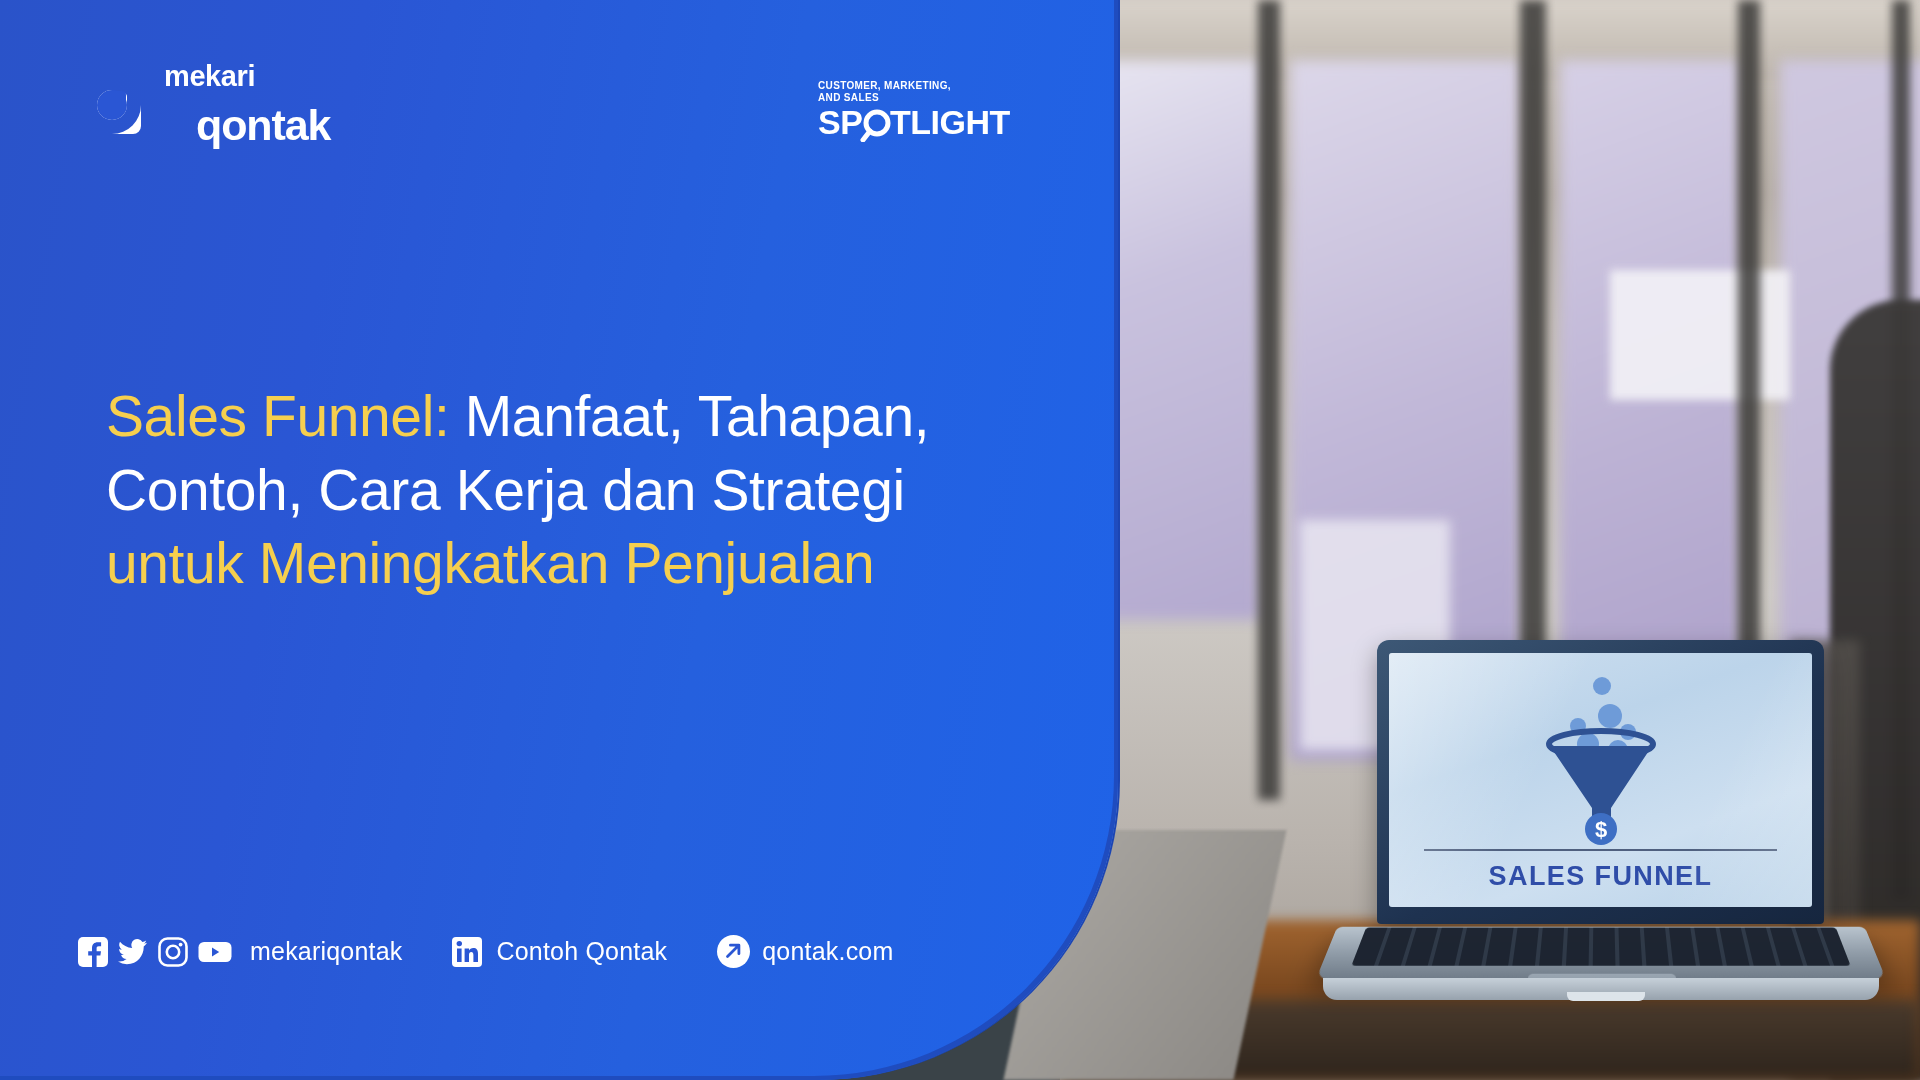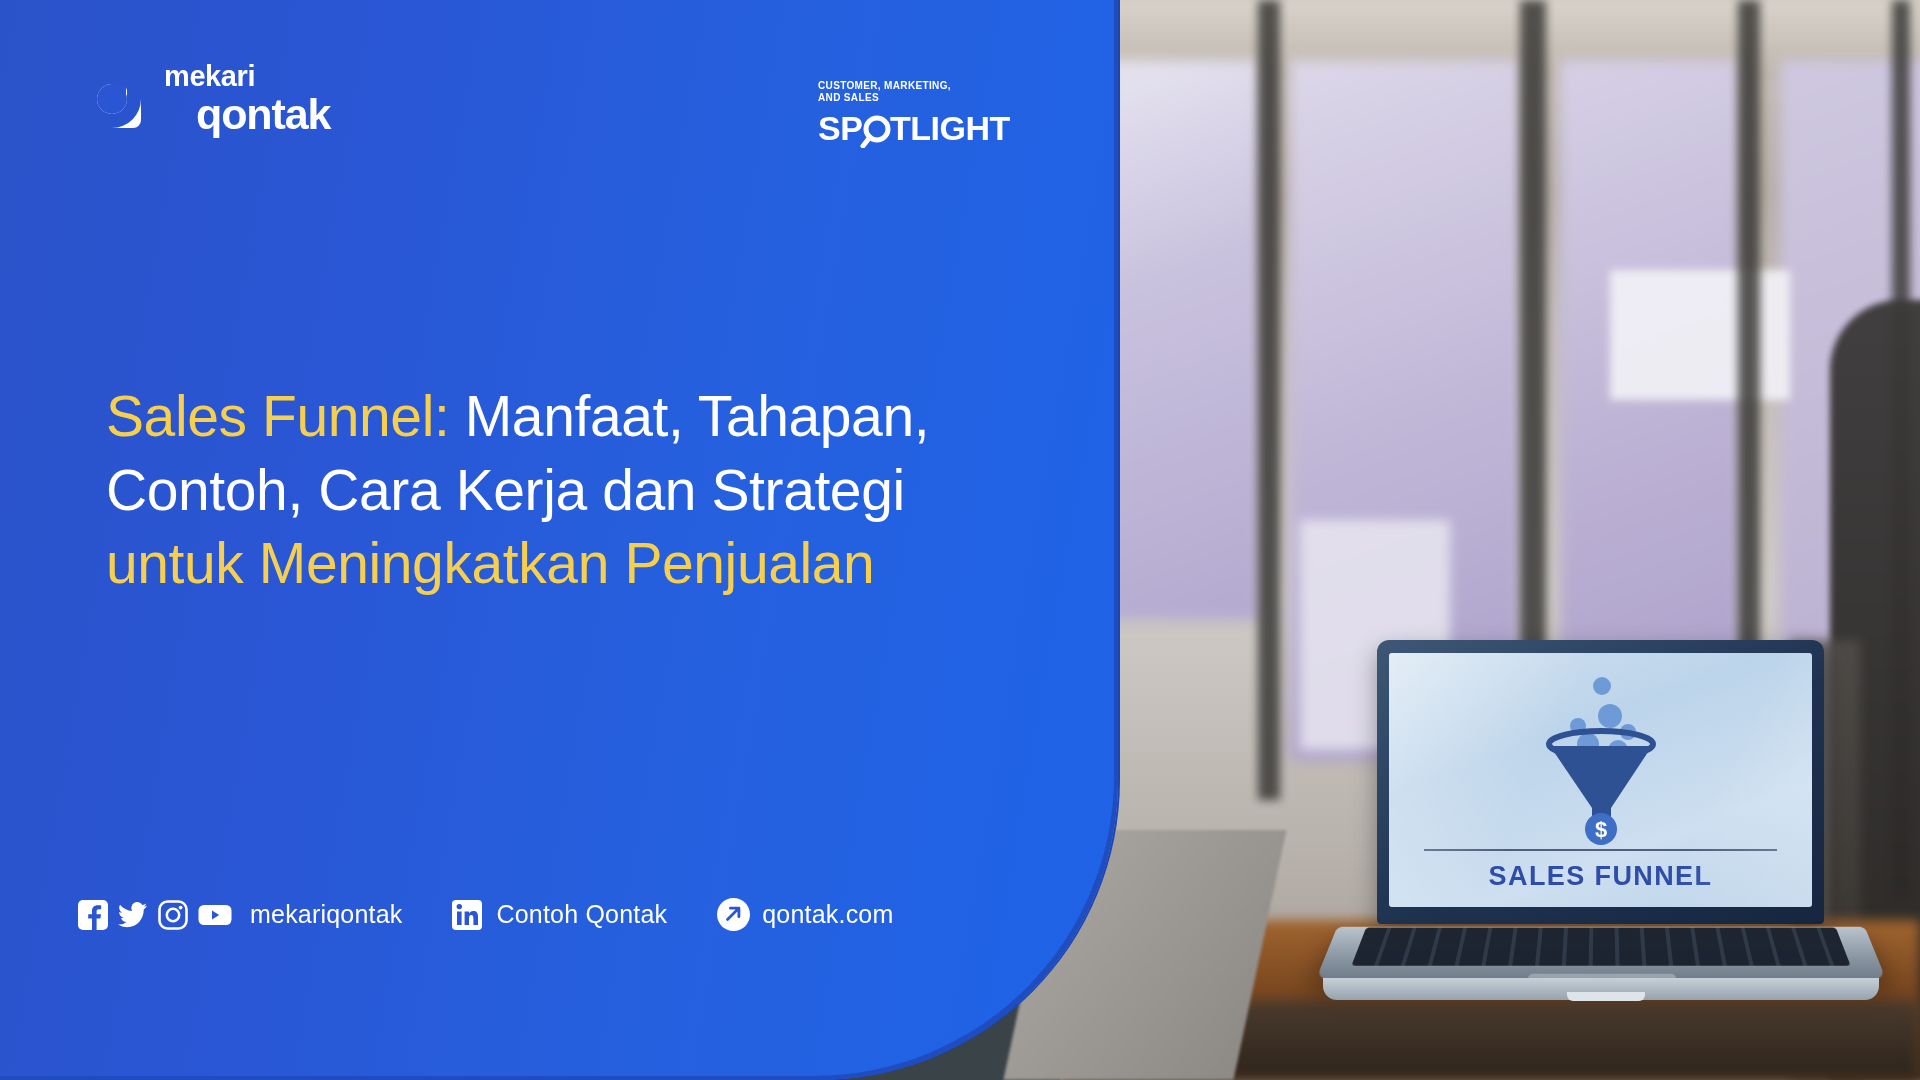--- a/index.html
+++ b/index.html
@@ -153,39 +153,39 @@
     position:absolute; inset:0;
     border-radius:0 0 300px 0;
     box-shadow:inset -4px -4px 0 0 #1f4cbf;
     pointer-events:none;
   }
 
   
   .logo { position:absolute; left:78px; top:62px; display:flex; align-items:center; gap:18px; }
   .logo-mark { width:68px; height:68px; position:relative; }
   .logo-words { display:flex; flex-direction:column; line-height:1; }
-  .logo-mekari { font-size:29px; font-weight:bold; color:#fff; letter-spacing:-.4px; margin-bottom:2px;}
+  .logo-mekari { font-size:29px; font-weight:bold; color:#fff; letter-spacing:-.4px; margin-bottom:13px;}
   .logo-qontak { font-size:43px; font-weight:bold; color:#fff; letter-spacing:-1.1px;margin-left:32px; }
 
   
   .spotlight { position:absolute; left:818px; top:80px; width:240px; }
   .sp-kicker { font-size:10px; font-weight:bold; color:#fff; letter-spacing:.35px; line-height:1.18; text-transform:uppercase;}
-  .sp-word { margin-top:6px; display:flex; align-items:center; }
+  .sp-word { display:flex; align-items:center; }
 
   
   .headline {
     position:absolute; left:106px; top:380px; width:940px;
     font-size:57px; font-weight:normal; line-height:1.29; color:#fff;
     letter-spacing:-.4px;
   }
   .hl-y { color:#F6CF4E; }
   .hl-w { color:#ffffff; }
 
   
-  .footer { position:absolute; left:78px; top:898px; display:flex; align-items:center; }
+  .footer { position:absolute; left:78px; top:935px; display:flex; align-items:center; }
   .fgroup { display:flex; align-items:center; }
   .ficons { display:flex; align-items:center; gap:10px; margin-right:18px; }
   .flabel { font-size:25px; color:#fff; letter-spacing:.2px; }
   .flabel.bold { font-weight:normal; }
   .sep { width:50px; }
   svg { display:block; }
 </style>
 </head>
 <body>
 

